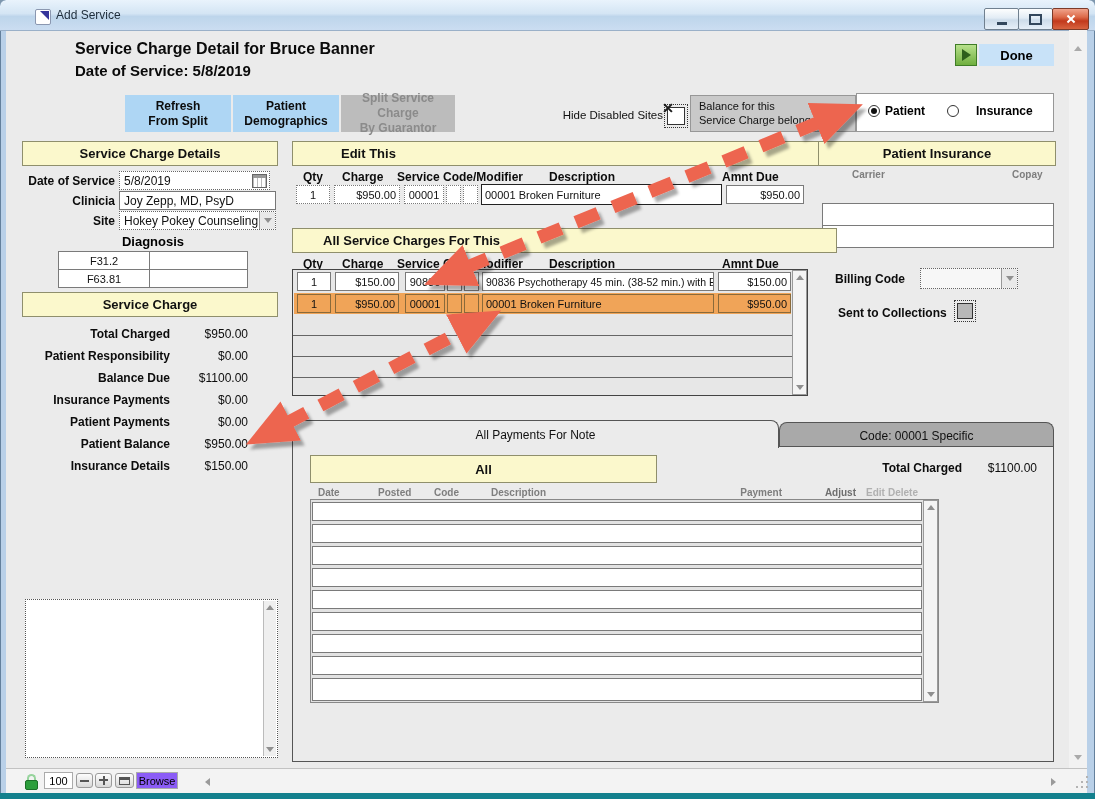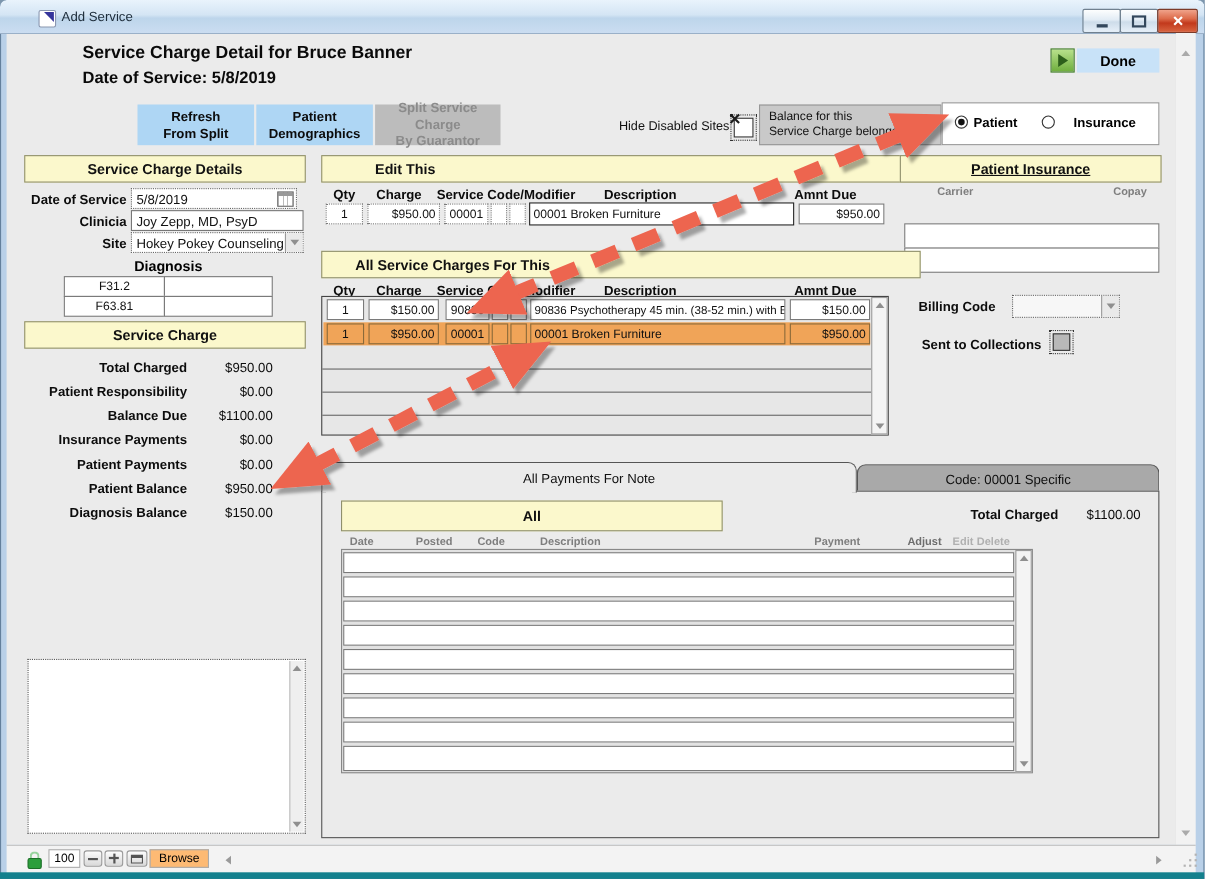--- a/index.html
+++ b/index.html
@@ -138,21 +138,21 @@
   <div class="abs lbl" style="left:10px;top:349px;width:160px;">Patient Responsibility</div>
   <div class="abs val" style="left:178px;top:349px;width:70px;">$0.00</div>
   <div class="abs lbl" style="left:10px;top:371px;width:160px;">Balance Due</div>
   <div class="abs val" style="left:178px;top:371px;width:70px;">$1100.00</div>
   <div class="abs lbl" style="left:10px;top:393px;width:160px;">Insurance Payments</div>
   <div class="abs val" style="left:178px;top:393px;width:70px;">$0.00</div>
   <div class="abs lbl" style="left:10px;top:415px;width:160px;">Patient Payments</div>
   <div class="abs val" style="left:178px;top:415px;width:70px;">$0.00</div>
   <div class="abs lbl" style="left:10px;top:437px;width:160px;">Patient Balance</div>
   <div class="abs val" style="left:178px;top:437px;width:70px;">$950.00</div>
-  <div class="abs lbl" style="left:10px;top:459px;width:160px;">Diagnosis Balance</div>
+  <div class="abs lbl" style="left:10px;top:459px;width:160px;">Insurance Details</div>
   <div class="abs val" style="left:178px;top:459px;width:70px;">$150.00</div>
 
   <div class="abs" style="left:25px;top:599px;width:253px;height:159px;background:#fff;border:1px dotted #555;box-sizing:border-box;">
     <span></span>
     <div class="sbtrack" style="right:1px;top:1px;width:13px;height:155px;background:#efefef;border:none;border-left:1px solid #bbb;">
       <span class="tri tri-up" style="left:2px;top:4px;"></span>
       <span class="tri tri-down" style="left:2px;bottom:4px;"></span>
     </div>
   </div>
 
@@ -163,21 +163,21 @@
   <span class="colhead" style="left:549px;top:170px;">Description</span>
   <span class="colhead" style="left:722px;top:170px;">Amnt Due</span>
   <div class="cell c" style="left:296px;top:185px;width:34px;height:19px;border-style:dotted;">1</div>
   <div class="cell r" style="left:334px;top:185px;width:66px;height:19px;border-style:dotted;">$950.00</div>
   <div class="cell c" style="left:404px;top:185px;width:40px;height:19px;border-style:dotted;">00001</div>
   <div class="cell" style="left:446px;top:185px;width:15px;height:19px;border-style:dotted;"></div>
   <div class="cell" style="left:463px;top:185px;width:15px;height:19px;border-style:dotted;"></div>
   <div class="cell" style="left:481px;top:184px;width:241px;height:21px;border:1px solid #222;padding-left:3px;">00001 Broken Furniture</div>
   <div class="cell r" style="left:726px;top:185px;width:78px;height:19px;">$950.00</div>
 
-  <div class="abs ybox" style="left:818px;top:141px;width:236px;height:23px;text-decoration:underline;">Patient Insurance</div>
+  <div class="abs ybox" style="left:818px;top:141px;width:236px;height:23px;">Patient Insurance</div>
   <span class="smallhead" style="left:852px;top:169px;">Carrier</span>
   <span class="smallhead" style="left:1012px;top:169px;">Copay</span>
   <div class="cell" style="left:822px;top:203px;width:232px;height:23px;"></div>
   <div class="cell" style="left:822px;top:225px;width:232px;height:23px;"></div>
 
   <div class="abs ybox left" style="left:292px;top:228px;width:513px;height:23px;padding-left:30px;">All Service Charges For This</div>
   <span class="colhead" style="left:303px;top:257px;">Qty</span>
   <span class="colhead" style="left:342px;top:257px;">Charge</span>
   <span class="colhead" style="left:397px;top:257px;">Service Code/Modifier</span>
   <span class="colhead" style="left:549px;top:257px;">Description</span>
@@ -267,21 +267,21 @@
   <div class="abs" style="left:76px;top:773px;width:17px;height:15px;background:linear-gradient(#fdfdfd,#d8d8d8);border:1px solid #9a9a9a;border-radius:3px;box-sizing:border-box;display:flex;align-items:center;justify-content:center;">
       <span style="width:9px;height:2px;background:#555;"></span>
     </div>
   <div class="abs" style="left:95px;top:773px;width:17px;height:15px;background:linear-gradient(#fdfdfd,#d8d8d8);border:1px solid #9a9a9a;border-radius:3px;box-sizing:border-box;">
     <span class="abs" style="left:3px;top:5px;width:9px;height:2px;background:#555;"></span>
     <span class="abs" style="left:6.5px;top:1.5px;width:2px;height:9px;background:#555;"></span>
   </div>
   <div class="abs" style="left:115px;top:773px;width:19px;height:15px;background:linear-gradient(#fdfdfd,#d8d8d8);border:1px solid #9a9a9a;border-radius:3px;box-sizing:border-box;display:flex;align-items:center;justify-content:center;">
       <span style="width:11px;height:8px;border:1px solid #555;border-top-width:3px;box-sizing:border-box;"></span>
     </div>
-  <div class="abs" style="left:136px;top:772px;width:54px;height:17px;background:#fdba74;border:1px solid #ababab;box-sizing:border-box;display:flex;align-items:center;justify-content:center;font-size:11px;">Browse</div>
+  <div class="abs" style="left:136px;top:772px;width:42px;height:17px;background:#8b5cf6;border:1px solid #ababab;box-sizing:border-box;display:flex;align-items:center;justify-content:center;font-size:11px;">Browse</div>
   <span class="tri tri-left" style="left:205px;top:778px;"></span>
   <span class="tri tri-right" style="left:1051px;top:778px;"></span>
   <span class="grip" style="left:1076px;top:776px;"></span>
   <div class="abs tealstrip"></div>
 
   <svg class="abs arrowlayer" viewBox="0 0 1095 799">
     <defs>
       <filter id="ashadow" x="-30%" y="-30%" width="160%" height="160%">
         <feDropShadow dx="4" dy="5" stdDeviation="1.6" flood-color="#000" flood-opacity="0.33"></feDropShadow>
       </filter>

